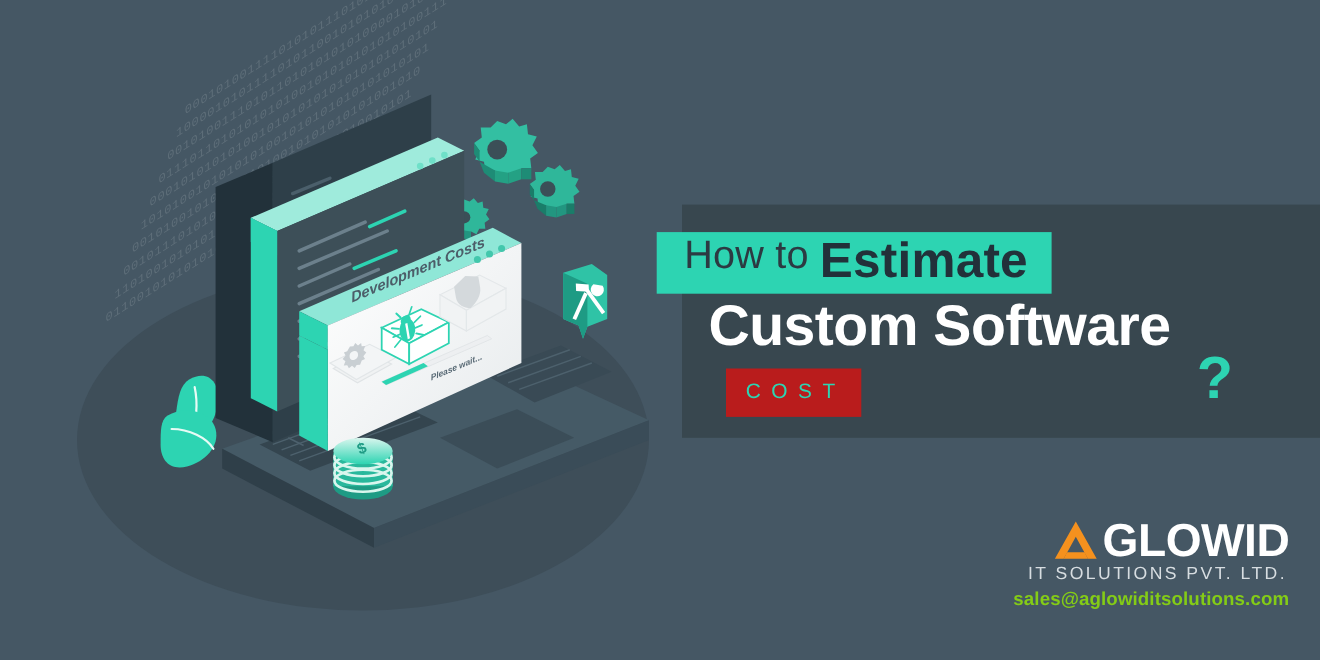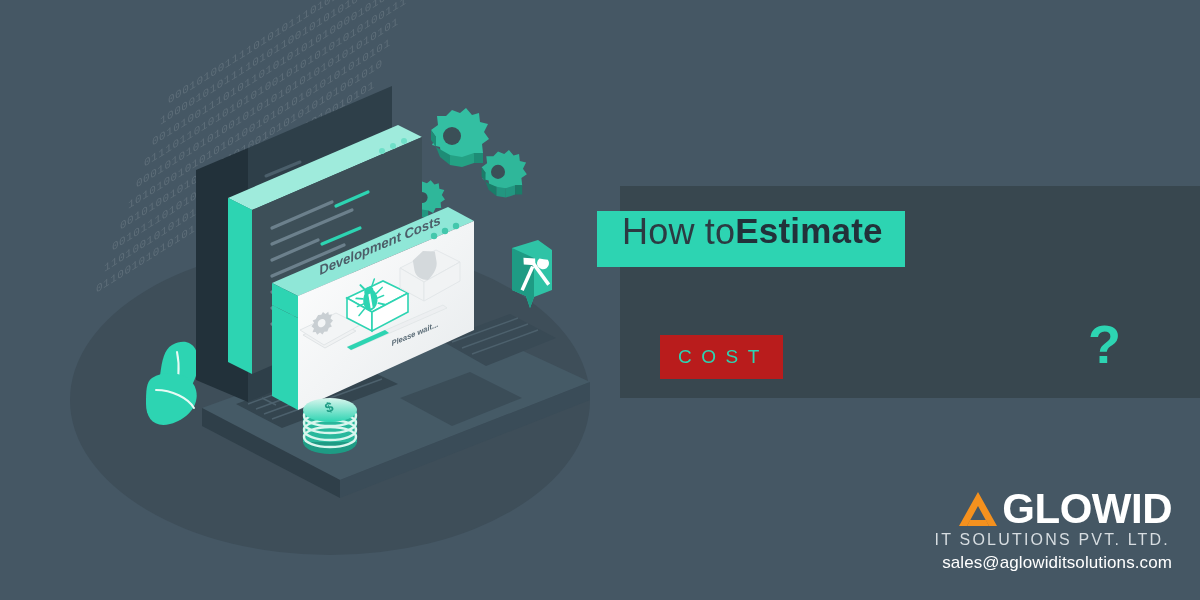--- a/index.html
+++ b/index.html
@@ -36,22 +36,22 @@
     padding:0 22px 0 25px;
     background:#2DD4B2;
     display:flex; align-items:flex-start;
     white-space:nowrap;
   }
   #eyebrow-box .light {
     font-size:36px; font-weight:300; color:#2C3A42;
     letter-spacing:.2px;
   }
   #eyebrow-box .bold {
-    font-size:35px; font-weight:700; color:#22313A;
-    letter-spacing:.2px; 
+    font-size:45px; font-weight:700; color:#22313A;
+    letter-spacing:.2px; margin-left:10px;
   }
   #headline {
     position:absolute;
     left:644px; top:271px;
     font-size:52px; font-weight:700; color:#FFFFFF;
     letter-spacing:-0.5px; white-space:nowrap;
     line-height:1;
   }
   #subline-row {
     position:absolute;
@@ -78,40 +78,40 @@
   #qmark {
     position:absolute;
     left:1088px; top:317px;
     font-size:54px; font-weight:700; color:#2DD4B2;
     line-height:1;
   }
 
   
   #logo-block {
     position:absolute;
-    left:900px; top:488px;
+    left:900px; top:470px;
     width:272px;
     text-align:right;
   }
   #logo-row {
     display:flex; align-items:center; justify-content:flex-end;
     height:42px;
   }
   #logo-a { display:block; }
   #logo-word {
     font-size:42px; font-weight:700; color:#FFFFFF;
     letter-spacing:-0.5px; line-height:1;
     margin-left:2px;
   }
   #logo-tag {
     font-size:16px; font-weight:400; color:#D7DDE1;
     letter-spacing:2.2px; margin-top:1px; padding-right:2px;
   }
   #logo-email {
-    font-size:17px; font-weight:400; color:#ffffff;
+    font-size:17px; font-weight:700; color:#84cc16;
     letter-spacing:.1px; margin-top:4px;
   }
 </style>
 </head>
 <body>
 
 <div id="banner">
 
   <svg id="illustration" viewBox="0 0 600 600" width="600" height="600">
     <defs>
@@ -382,20 +382,21 @@
     </g>
   </svg>
 
   <div id="text-panel"></div>
 
   <div id="eyebrow-box">
     <span class="light">How to</span>
     <span class="bold">Estimate</span>
   </div>
 
+  <div id="headline">Custom Software</div>
 
   <div id="subline-row">
     <span id="cost-box">
       <span id="cost-word">COST</span>
     </span>
   </div>
 
   <div id="qmark">?</div>
 
   <div id="logo-block">

